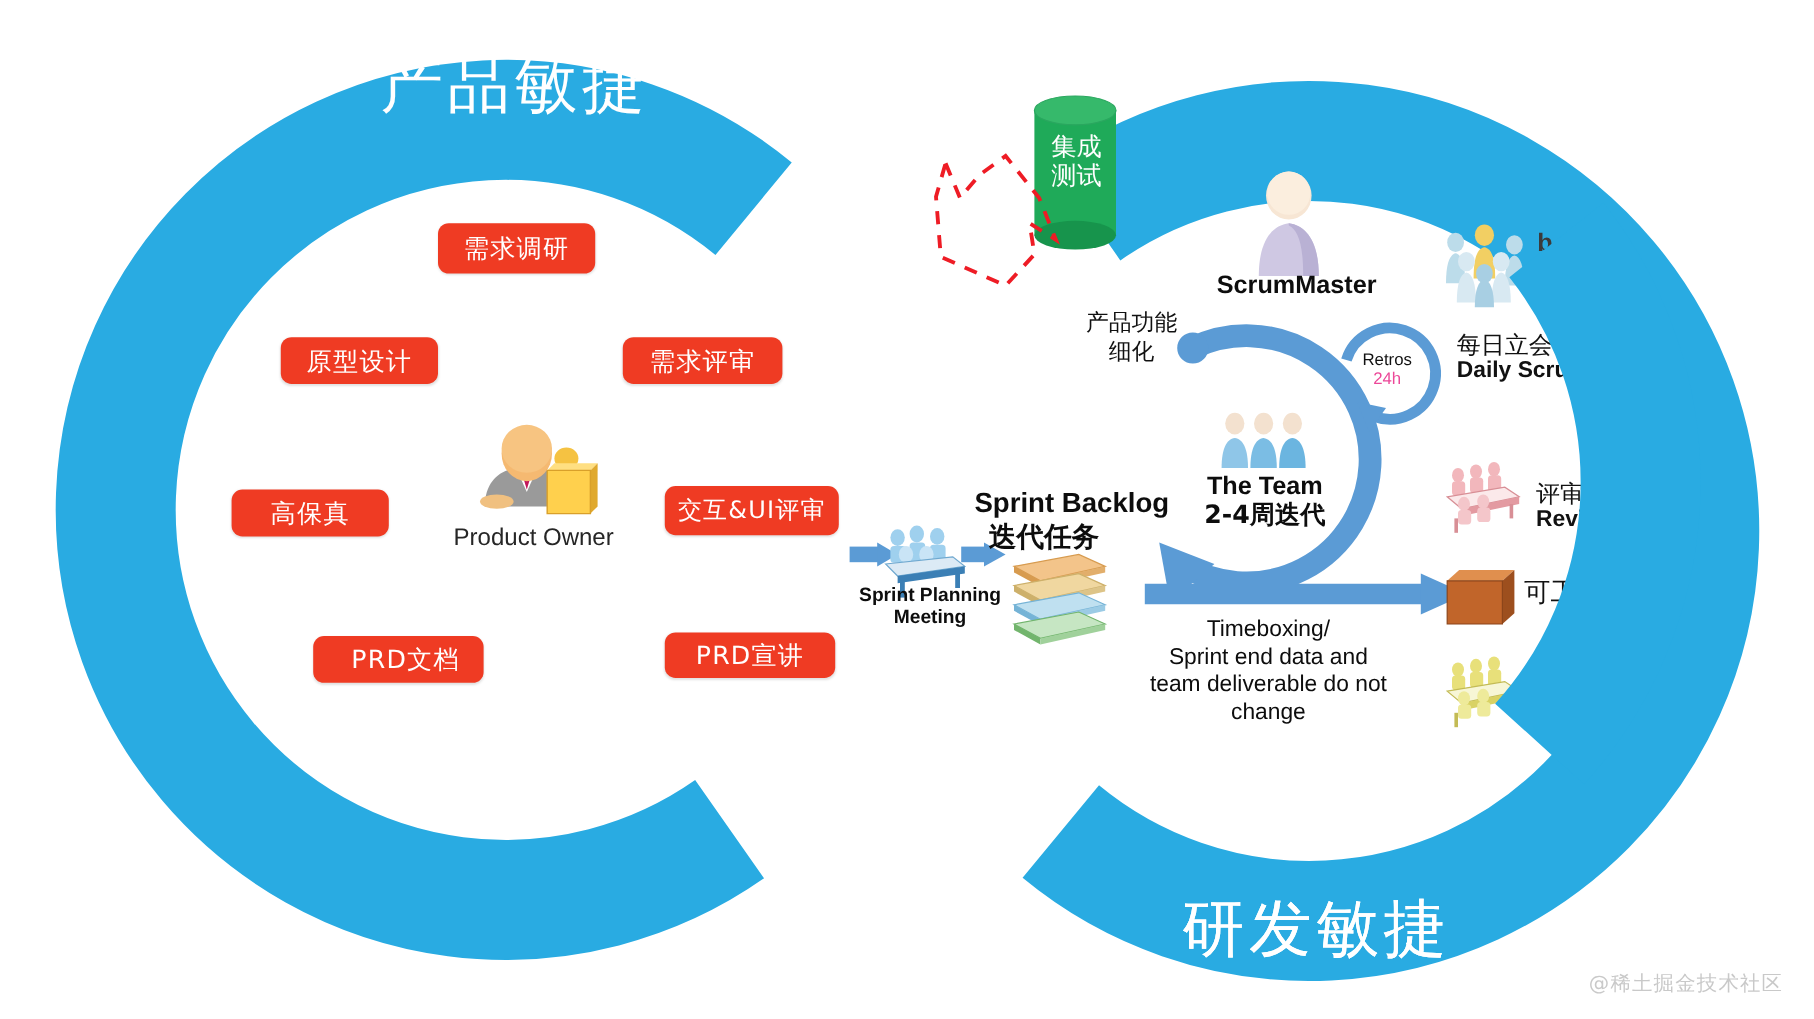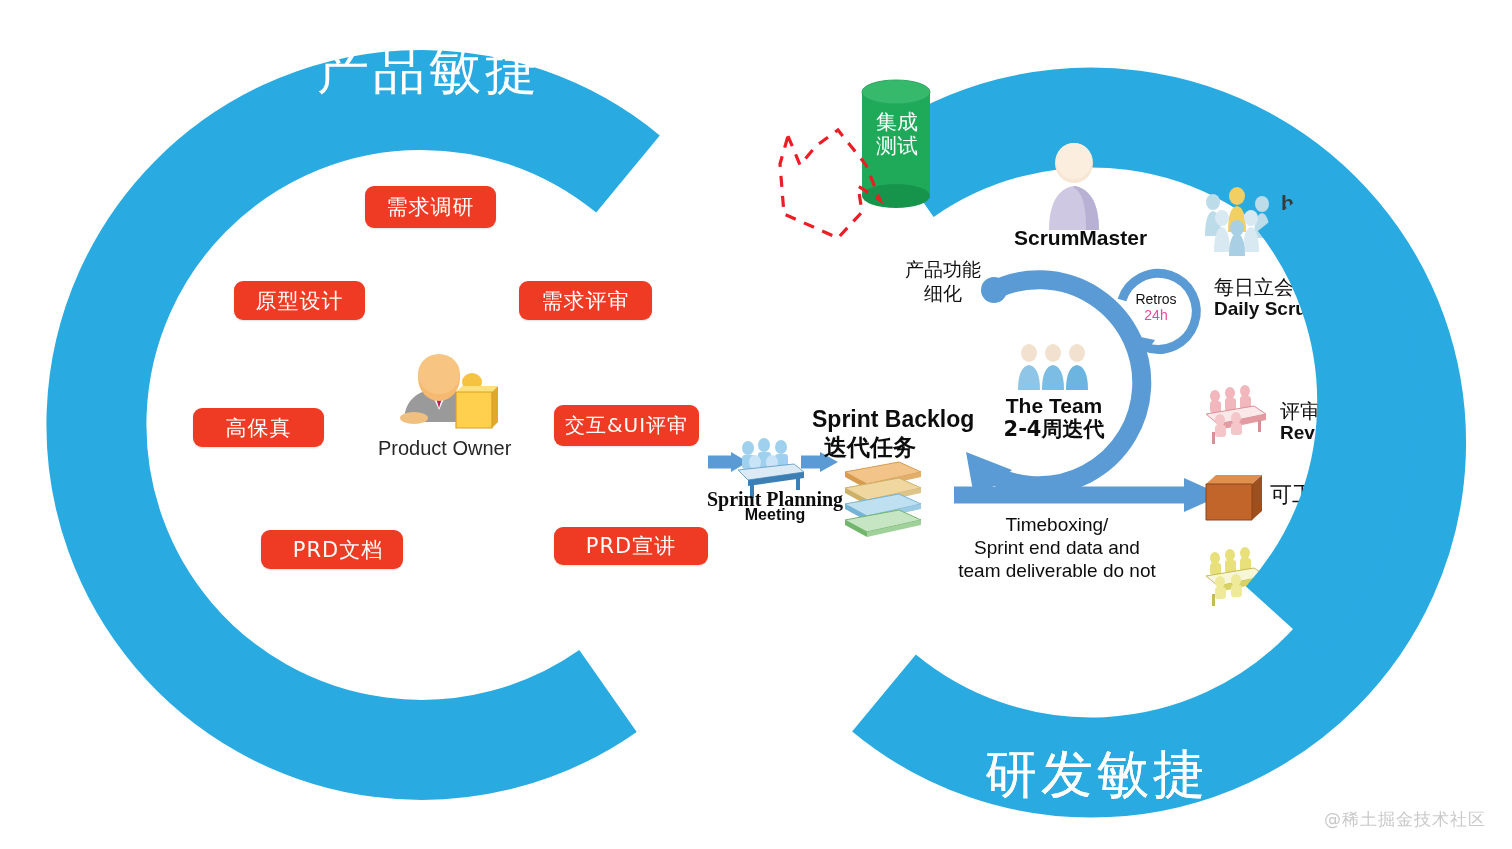--- a/index.html
+++ b/index.html
@@ -69,21 +69,21 @@
 
   <div class="ring-title" id="title-left">产品敏捷</div>
   <div class="ring-title" id="title-right">研发敏捷</div>
 
   <div class="pill" style="left:365px;top:186px;width:131px;height:42px;">需求调研</div>
   <div class="pill" style="left:234px;top:281px;width:131px;height:39px;">原型设计</div>
   <div class="pill" style="left:519px;top:281px;width:133px;height:39px;">需求评审</div>
   <div class="pill" style="left:193px;top:408px;width:131px;height:39px;">高保真</div>
   <div class="pill" style="left:554px;top:405px;width:145px;height:41px;font-size:20px;">交互&amp;UI评审</div>
   <div class="pill" style="left:261px;top:530px;width:130px;height:39px;padding-left:12px;">PRD文档</div>
-  <div class="pill" style="left:554px;top:527px;width:154px;height:38px;">PRD宣讲</div>
+  <div class="pill" style="left:554px;top:527px;width:142px;height:38px;">PRD宣讲</div>
 
   <svg class="layer" viewBox="0 0 1512 849">
     <g transform="translate(400,362)">
 
       <path d="M4,60 C4,40 16,30 30,28 L48,28 C62,30 74,40 74,60 Z" fill="#9a9a9a"></path>
       <path d="M30,28 L39,48 L48,28 Z" fill="#ffffff"></path>
       <path d="M36,36 L39,46 L42,36 L39,32 Z" fill="#c2185b"></path>
       <ellipse cx="14" cy="56" rx="14" ry="6" fill="#f0c080"></ellipse>
 
       <ellipse cx="39" cy="16" rx="21" ry="23" fill="#f5b971"></ellipse>
@@ -169,20 +169,21 @@
   </svg>
   <div class="txt bold ctr" style="left:978px;top:393px;width:152px;font-size:21px;line-height:1.2;">The Team</div>
   <div class="txt bold ctr cjk" style="left:978px;top:417px;width:152px;font-size:21px;line-height:1.2;">2-4周迭代</div>
 
   <div class="txt cjk ctr" style="left:892px;top:258px;width:102px;font-size:19px;line-height:1.24;color:#111;">产品功能</div>
   <div class="txt cjk ctr" style="left:892px;top:282px;width:102px;font-size:19px;line-height:1.24;color:#111;">细化</div>
 
   <div class="txt ctr" style="left:940px;top:513px;width:234px;font-size:19px;line-height:1.28;">Timeboxing/</div>
   <div class="txt ctr" style="left:940px;top:536px;width:234px;font-size:19px;line-height:1.28;">Sprint end data and</div>
   <div class="txt ctr" style="left:940px;top:559px;width:234px;font-size:19px;line-height:1.28;">team deliverable do not</div>
+  <div class="txt ctr" style="left:940px;top:582px;width:234px;font-size:19px;line-height:1.28;">change</div>
 
   <svg class="layer" viewBox="0 0 1512 849">
     <g transform="translate(738,438)">
 
       <g fill="#9fd0ee">
         <ellipse cx="10" cy="10" rx="6" ry="7"></ellipse>
           <rect x="4" y="17" width="13" height="14" rx="3"></rect>
         <ellipse cx="26" cy="7" rx="6" ry="7"></ellipse>
           <rect x="20" y="14" width="13" height="16" rx="3"></rect>
         <ellipse cx="43" cy="9" rx="6" ry="7"></ellipse>
@@ -194,21 +195,21 @@
         <ellipse cx="34" cy="24" rx="6" ry="7"></ellipse>
           <rect x="28" y="31" width="13" height="13" rx="3"></rect>
       </g>
 
       <path d="M0,32 L56,26 L66,34 L10,42 Z" fill="#dceaf5" stroke="#6fa8cf" stroke-width="1"></path>
       <path d="M10,42 L66,34 L66,40 L10,48 Z" fill="#3b7fb5"></path>
       <rect x="12" y="46" width="4" height="14" fill="#3b7fb5"></rect>
       <rect x="58" y="38" width="4" height="14" fill="#3b7fb5"></rect>
     </g>
   </svg>
-  <div class="txt bold ctr" style="left:699px;top:487px;width:152px;font-size:20px;line-height:1.25;font-family:Liberation Serif, serif;">Sprint Planning</div>
+  <div class="txt bold ctr" style="left:699px;top:487px;width:152px;font-size:16px;line-height:1.25;">Sprint Planning</div>
   <div class="txt bold ctr" style="left:699px;top:505px;width:152px;font-size:16px;line-height:1.25;">Meeting</div>
 
   <div class="txt bold" style="left:812px;top:406px;font-size:23px;">Sprint Backlog</div>
   <div class="txt bold cjk" style="left:824px;top:432px;font-size:23px;">迭代任务</div>
 
   <svg class="layer" viewBox="0 0 1512 849">
     <g transform="translate(845,462)">
       <g>
         <path d="M0,10 L54,0 L76,10 L22,22 Z" fill="#f3c48a" stroke="#d79b4f" stroke-width="1"></path>
         <path d="M0,10 L22,22 L22,27 L0,15 Z" fill="#d79b4f"></path>

